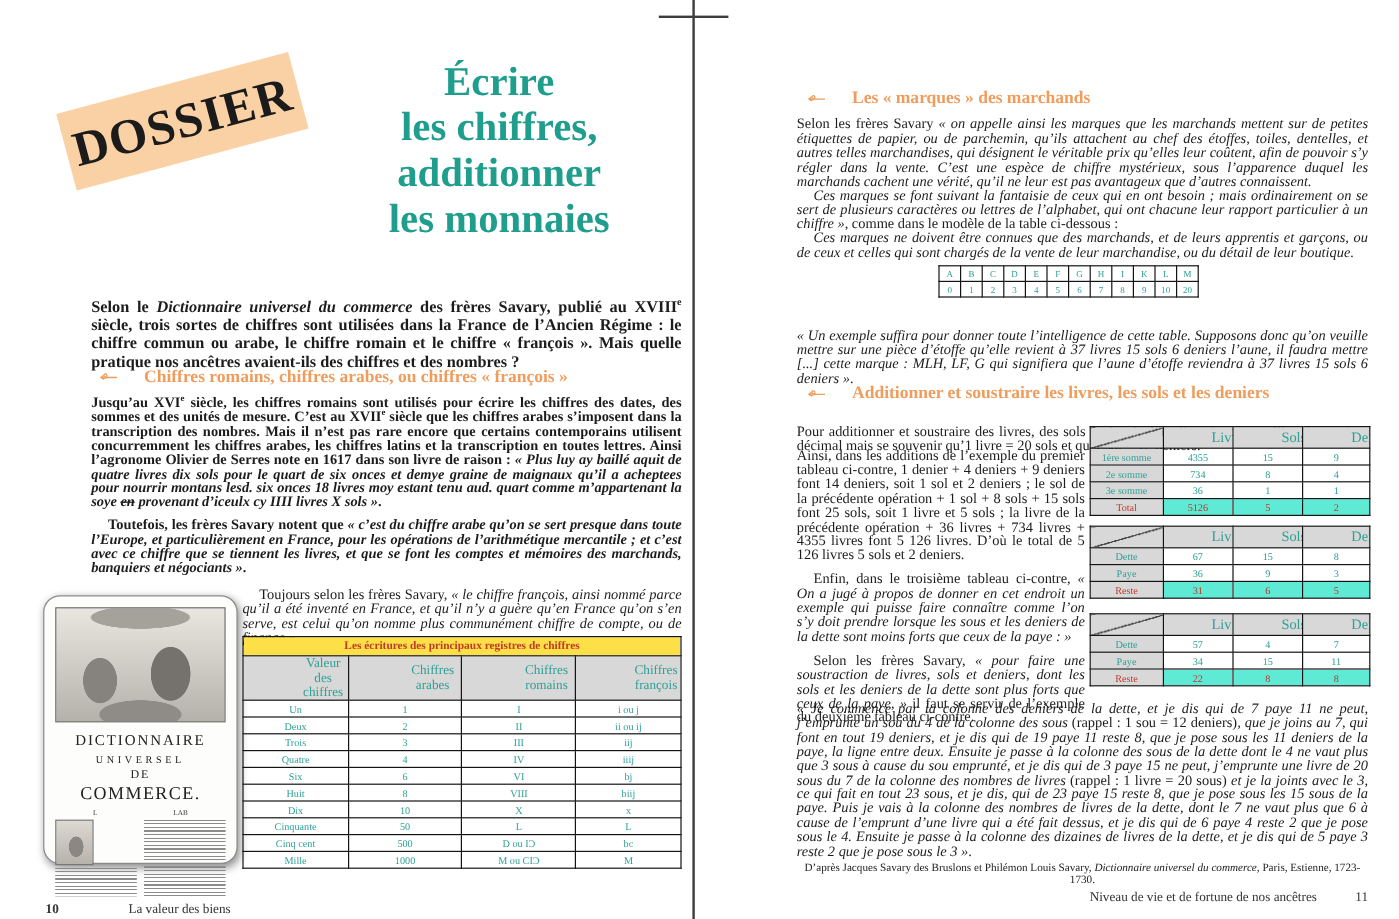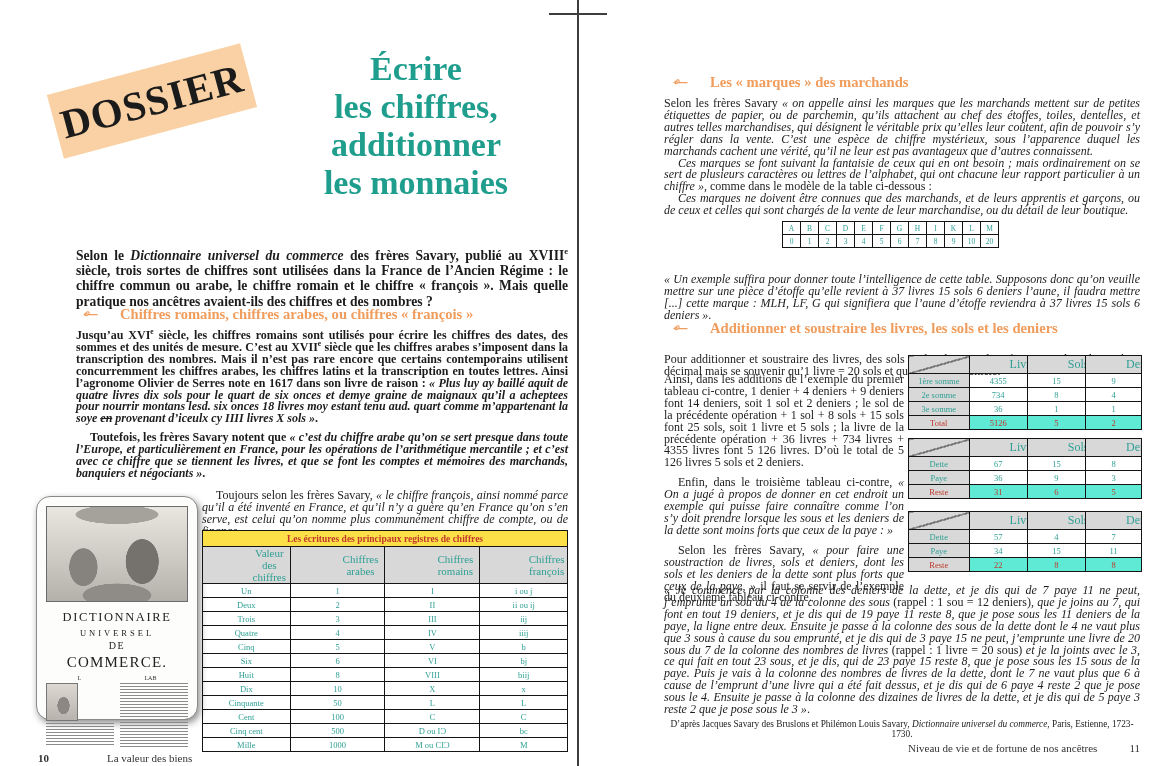--- a/index.html
+++ b/index.html
@@ -199,26 +199,20 @@
               <td class="cell">III</td>
               <td class="cell">iij</td>
             </tr>
             <tr>
               <td class="cell">Quatre</td>
               <td class="cell">4</td>
               <td class="cell">IV</td>
               <td class="cell">iiij</td>
             </tr>
             <tr>
-              <td class="cell">Cinq</td>
-              <td class="cell">5</td>
-              <td class="cell">V</td>
-              <td class="cell">b</td>
-            </tr>
-            <tr>
               <td class="cell">Six</td>
               <td class="cell">6</td>
               <td class="cell">VI</td>
               <td class="cell">bj</td>
             </tr>
             <tr>
               <td class="cell">Huit</td>
               <td class="cell">8</td>
               <td class="cell">VIII</td>
               <td class="cell">biij</td>
@@ -227,26 +221,20 @@
               <td class="cell">Dix</td>
               <td class="cell">10</td>
               <td class="cell">X</td>
               <td class="cell">x</td>
             </tr>
             <tr>
               <td class="cell">Cinquante</td>
               <td class="cell">50</td>
               <td class="cell">L</td>
               <td class="cell">L</td>
-            </tr>
-            <tr>
-              <td class="cell">Cent</td>
-              <td class="cell">100</td>
-              <td class="cell">C</td>
-              <td class="cell">C</td>
             </tr>
             <tr>
               <td class="cell">Cinq cent</td>
               <td class="cell">500</td>
               <td class="cell">D ou IƆ</td>
               <td class="cell">bc</td>
             </tr>
             <tr>
               <td class="cell">Mille</td>
               <td class="cell">1000</td>

